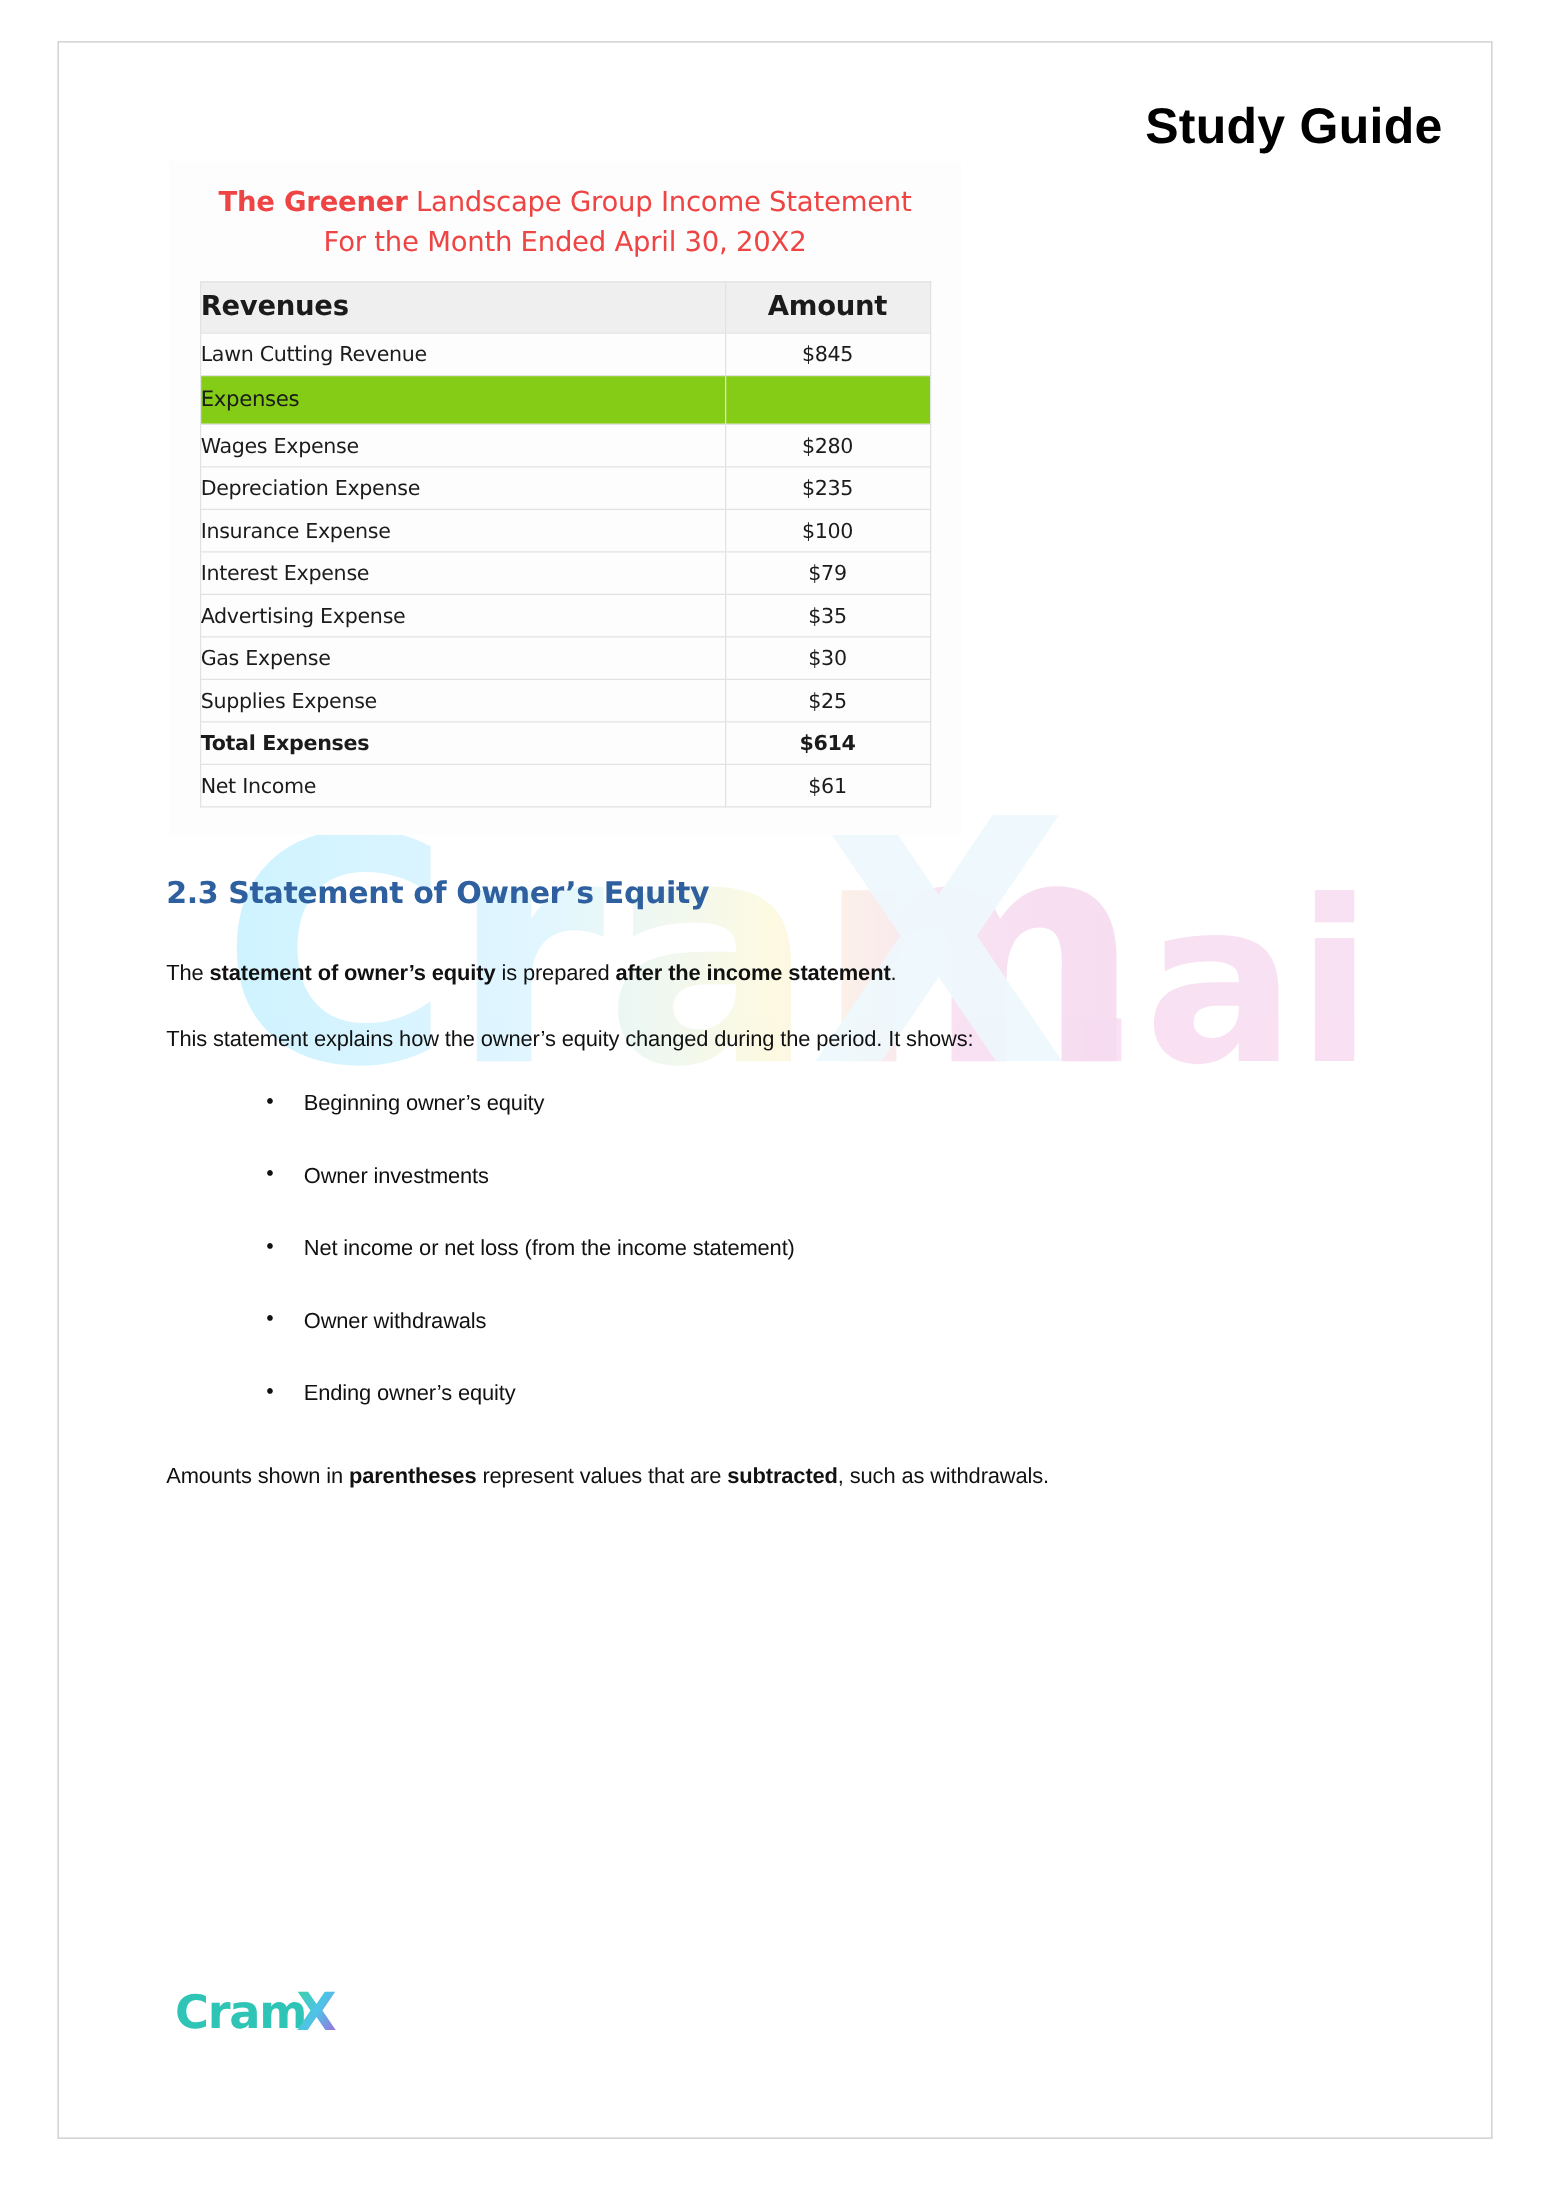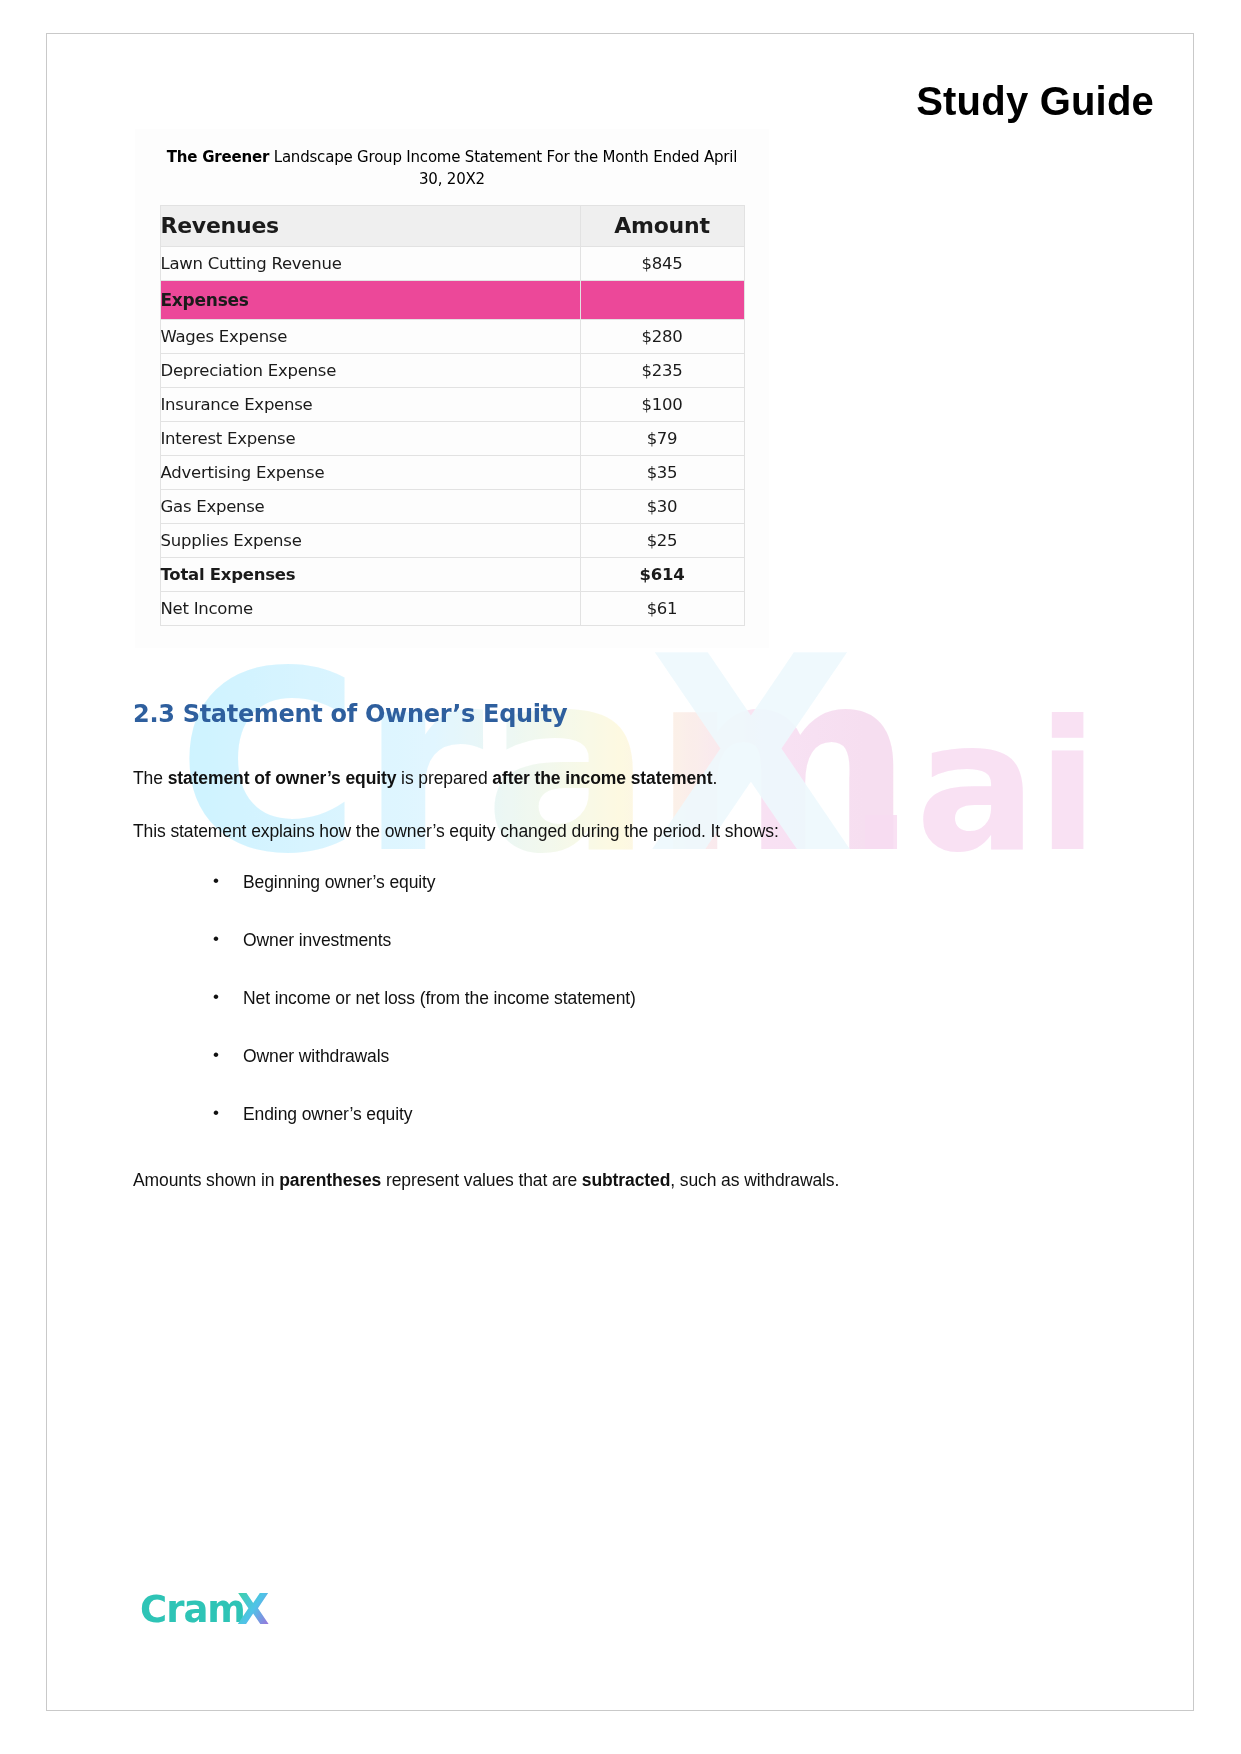--- a/index.html
+++ b/index.html
@@ -63,23 +63,23 @@
     left: 88px;
     top: 95px;
     width: 634px;
     background: #fdfdfd;
     padding: 18px 22px 22px 22px;
     box-sizing: border-box;
     z-index: 2;
   }
   .stmt-title {
     text-align: center;
-    font-size: 15px;
+    font-size: 22px;
     line-height: 1.45;
-    color: #000000;
+    color: #ef4444;
     font-family: "DejaVu Sans", sans-serif;
     font-weight: 400;
     padding: 0 6px 14px 6px;
     letter-spacing: -0.2px;
   }
   .stmt-title b { font-weight: 700; }
 
   table.stmt {
     border-collapse: collapse;
     width: 584px;
@@ -103,22 +103,22 @@
   td.label, th.label { padding-left: 16px; text-align: left; }
   td.amount, th.amount { text-align: center; }
 
   tr.head-row td, tr.head-row th {
     background: #efefef;
     font-weight: 700;
     font-size: 22px;
     height: 40px;
   }
   tr.sub-head td {
-    background: #ec4899;
-    font-weight: 700;
+    background: #84cc16;
+    font-weight: 400;
     font-size: 17px;
     height: 38px;
     margin-top: 48px;
   }
   tr.total-row td {
     font-weight: 700;
   }
 
   
   .section-heading {

